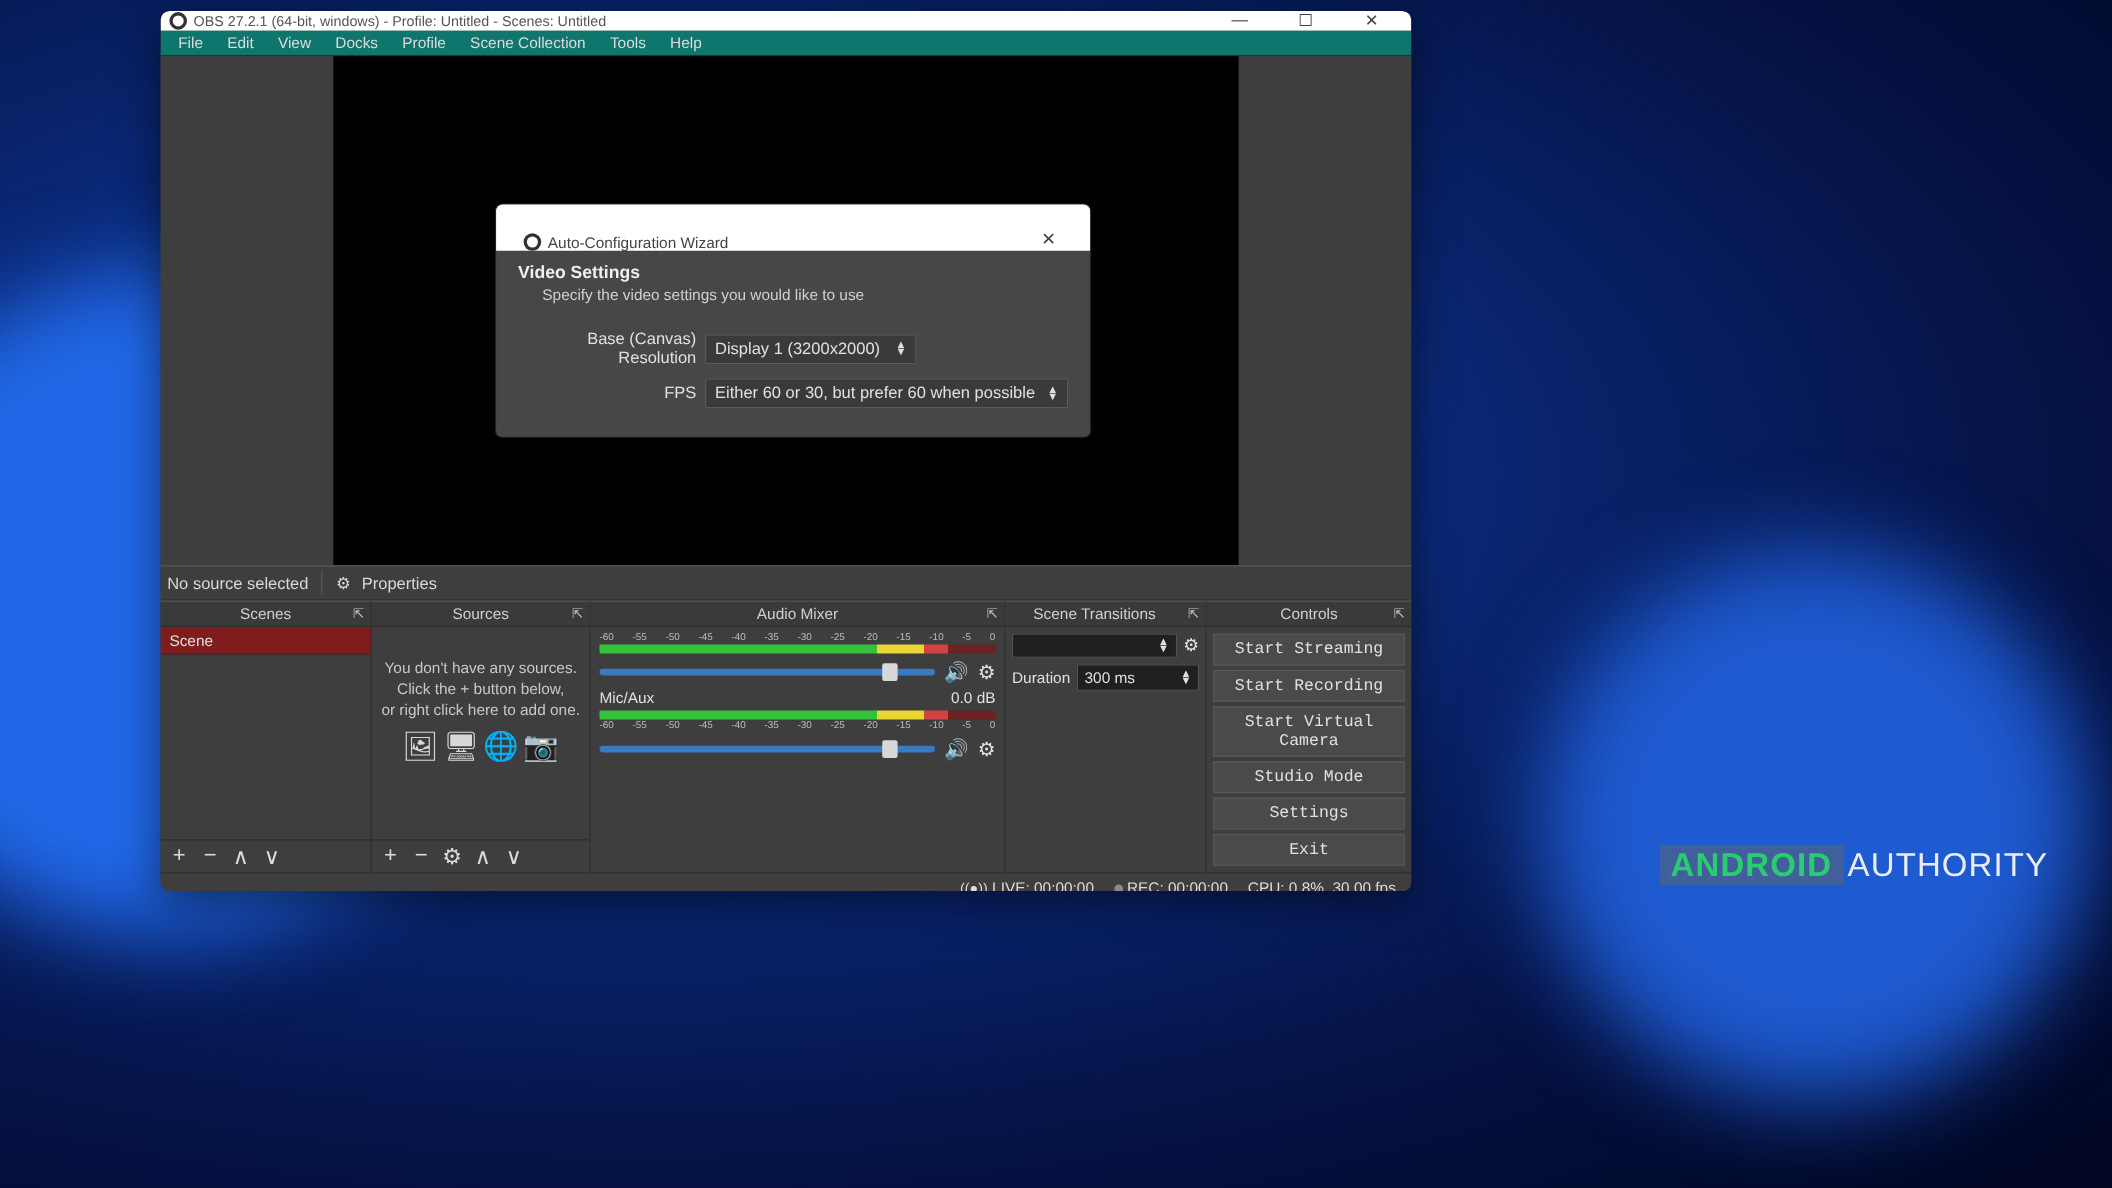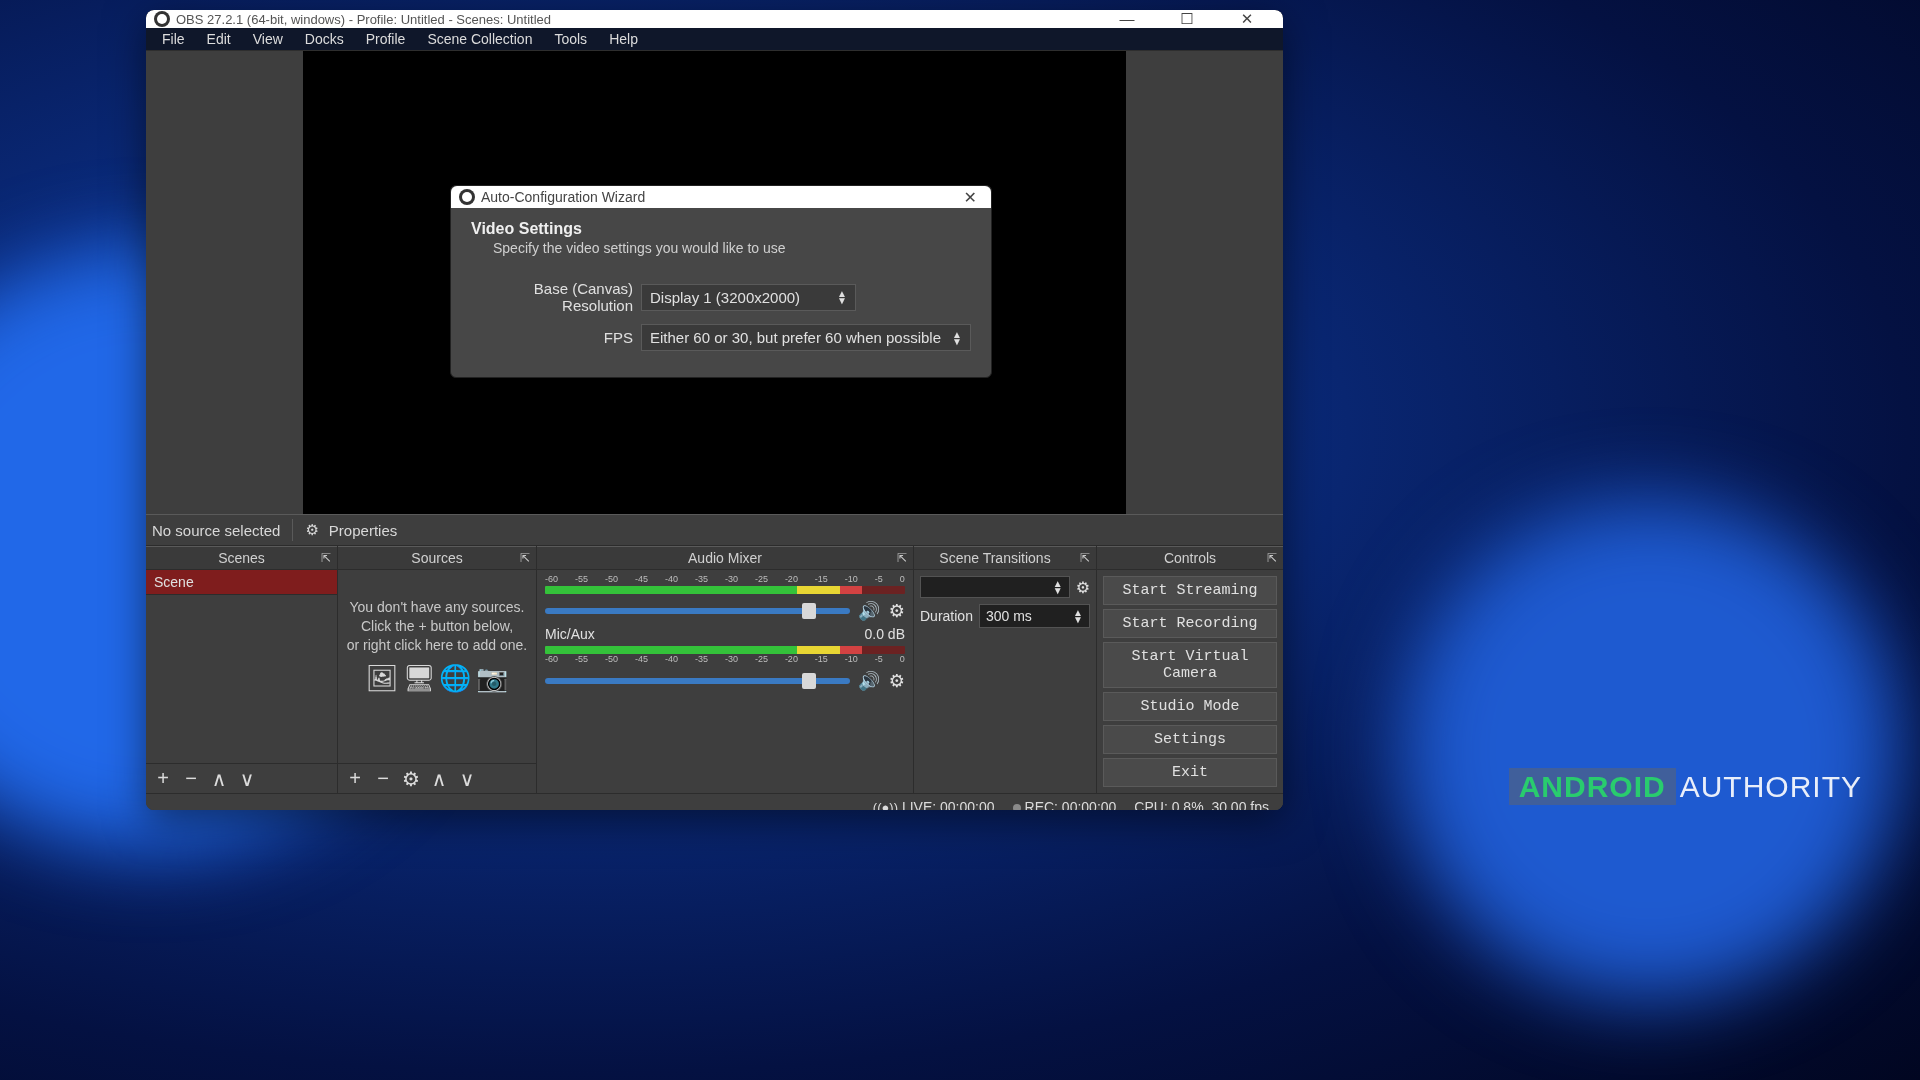--- a/index.html
+++ b/index.html
@@ -40,21 +40,21 @@
     width: 16px; height: 16px; border-radius: 50%;
     background: #333; margin-right: 6px;
     display: inline-flex; align-items: center; justify-content: center;
   }
   .titlebar .app-icon::after { content:""; width:10px;height:10px;border-radius:50%;background:#fff; }
   .win-controls { margin-left: auto; display: flex; gap: 20px; padding-right: 8px; color:#444; font-size: 15px;}
   .win-btn { width: 40px; text-align: center; cursor: default; }
 
   .menubar {
     height: 26px;
-    background: #0f172a;
+    background: #0f766e;
     display: flex; align-items: center;
     padding: 0 6px;
     gap: 2px;
     color: #dcdcdc;
     font-size: 14px;
     border-bottom: 1px solid #2e2e2e;
   }
   .menu-item { padding: 3px 10px; }
 
   .main-area {
@@ -179,22 +179,22 @@
     left: 304px; top: 175px;
     width: 542px;
     background: #474747;
     border: 1px solid #222;
     border-radius: 6px;
     box-shadow: 0 8px 24px rgba(0,0,0,0.5);
     display:flex; flex-direction:column;
     z-index: 100;
   }
   .dialog-title {
-    height: 22px; background: #fff; color:#444;
-    display:flex; align-items:center; padding: 0 8px;
+    height: 42px; background: #fff; color:#444;
+    display:flex; align-items:flex-end; padding: 0 25px;
     border-radius: 6px 6px 0 0;
     font-size: 14px;
   }
   .dialog-title .app-icon2 {
     width:16px;height:16px;border-radius:50%;background:#333;margin-right:6px;
     display:inline-flex;align-items:center;justify-content:center;
   }
   .dialog-title .app-icon2::after{content:"";width:10px;height:10px;border-radius:50%;background:#fff;}
   .dialog-close { margin-left:auto; font-size:16px; color:#444; padding:0 6px;}
   .dialog-body {
@@ -432,21 +432,21 @@
       <span class="app-icon2"></span>
       <span>Auto-Configuration Wizard</span>
       <span class="dialog-close">✕</span>
     </div>
     <div class="dialog-body">
       <div class="dlg-heading">Video Settings</div>
       <div class="dlg-sub">Specify the video settings you would like to use</div>
 
       <div class="form-row">
         <span class="form-label" style="width:162px;">Base (Canvas) Resolution</span>
-        <div class="dropdown" style="width:215px;">
+        <div class="dropdown" style="width:192px;">
           <span>Display 1 (3200x2000)</span>
           <span class="dd-arrows">
               <span>▲</span>
               <span>▼</span>
             </span>
         </div>
       </div>
       <div class="form-row">
         <span class="form-label" style="width:162px;">FPS</span>
         <div class="dropdown" style="flex:1;">

